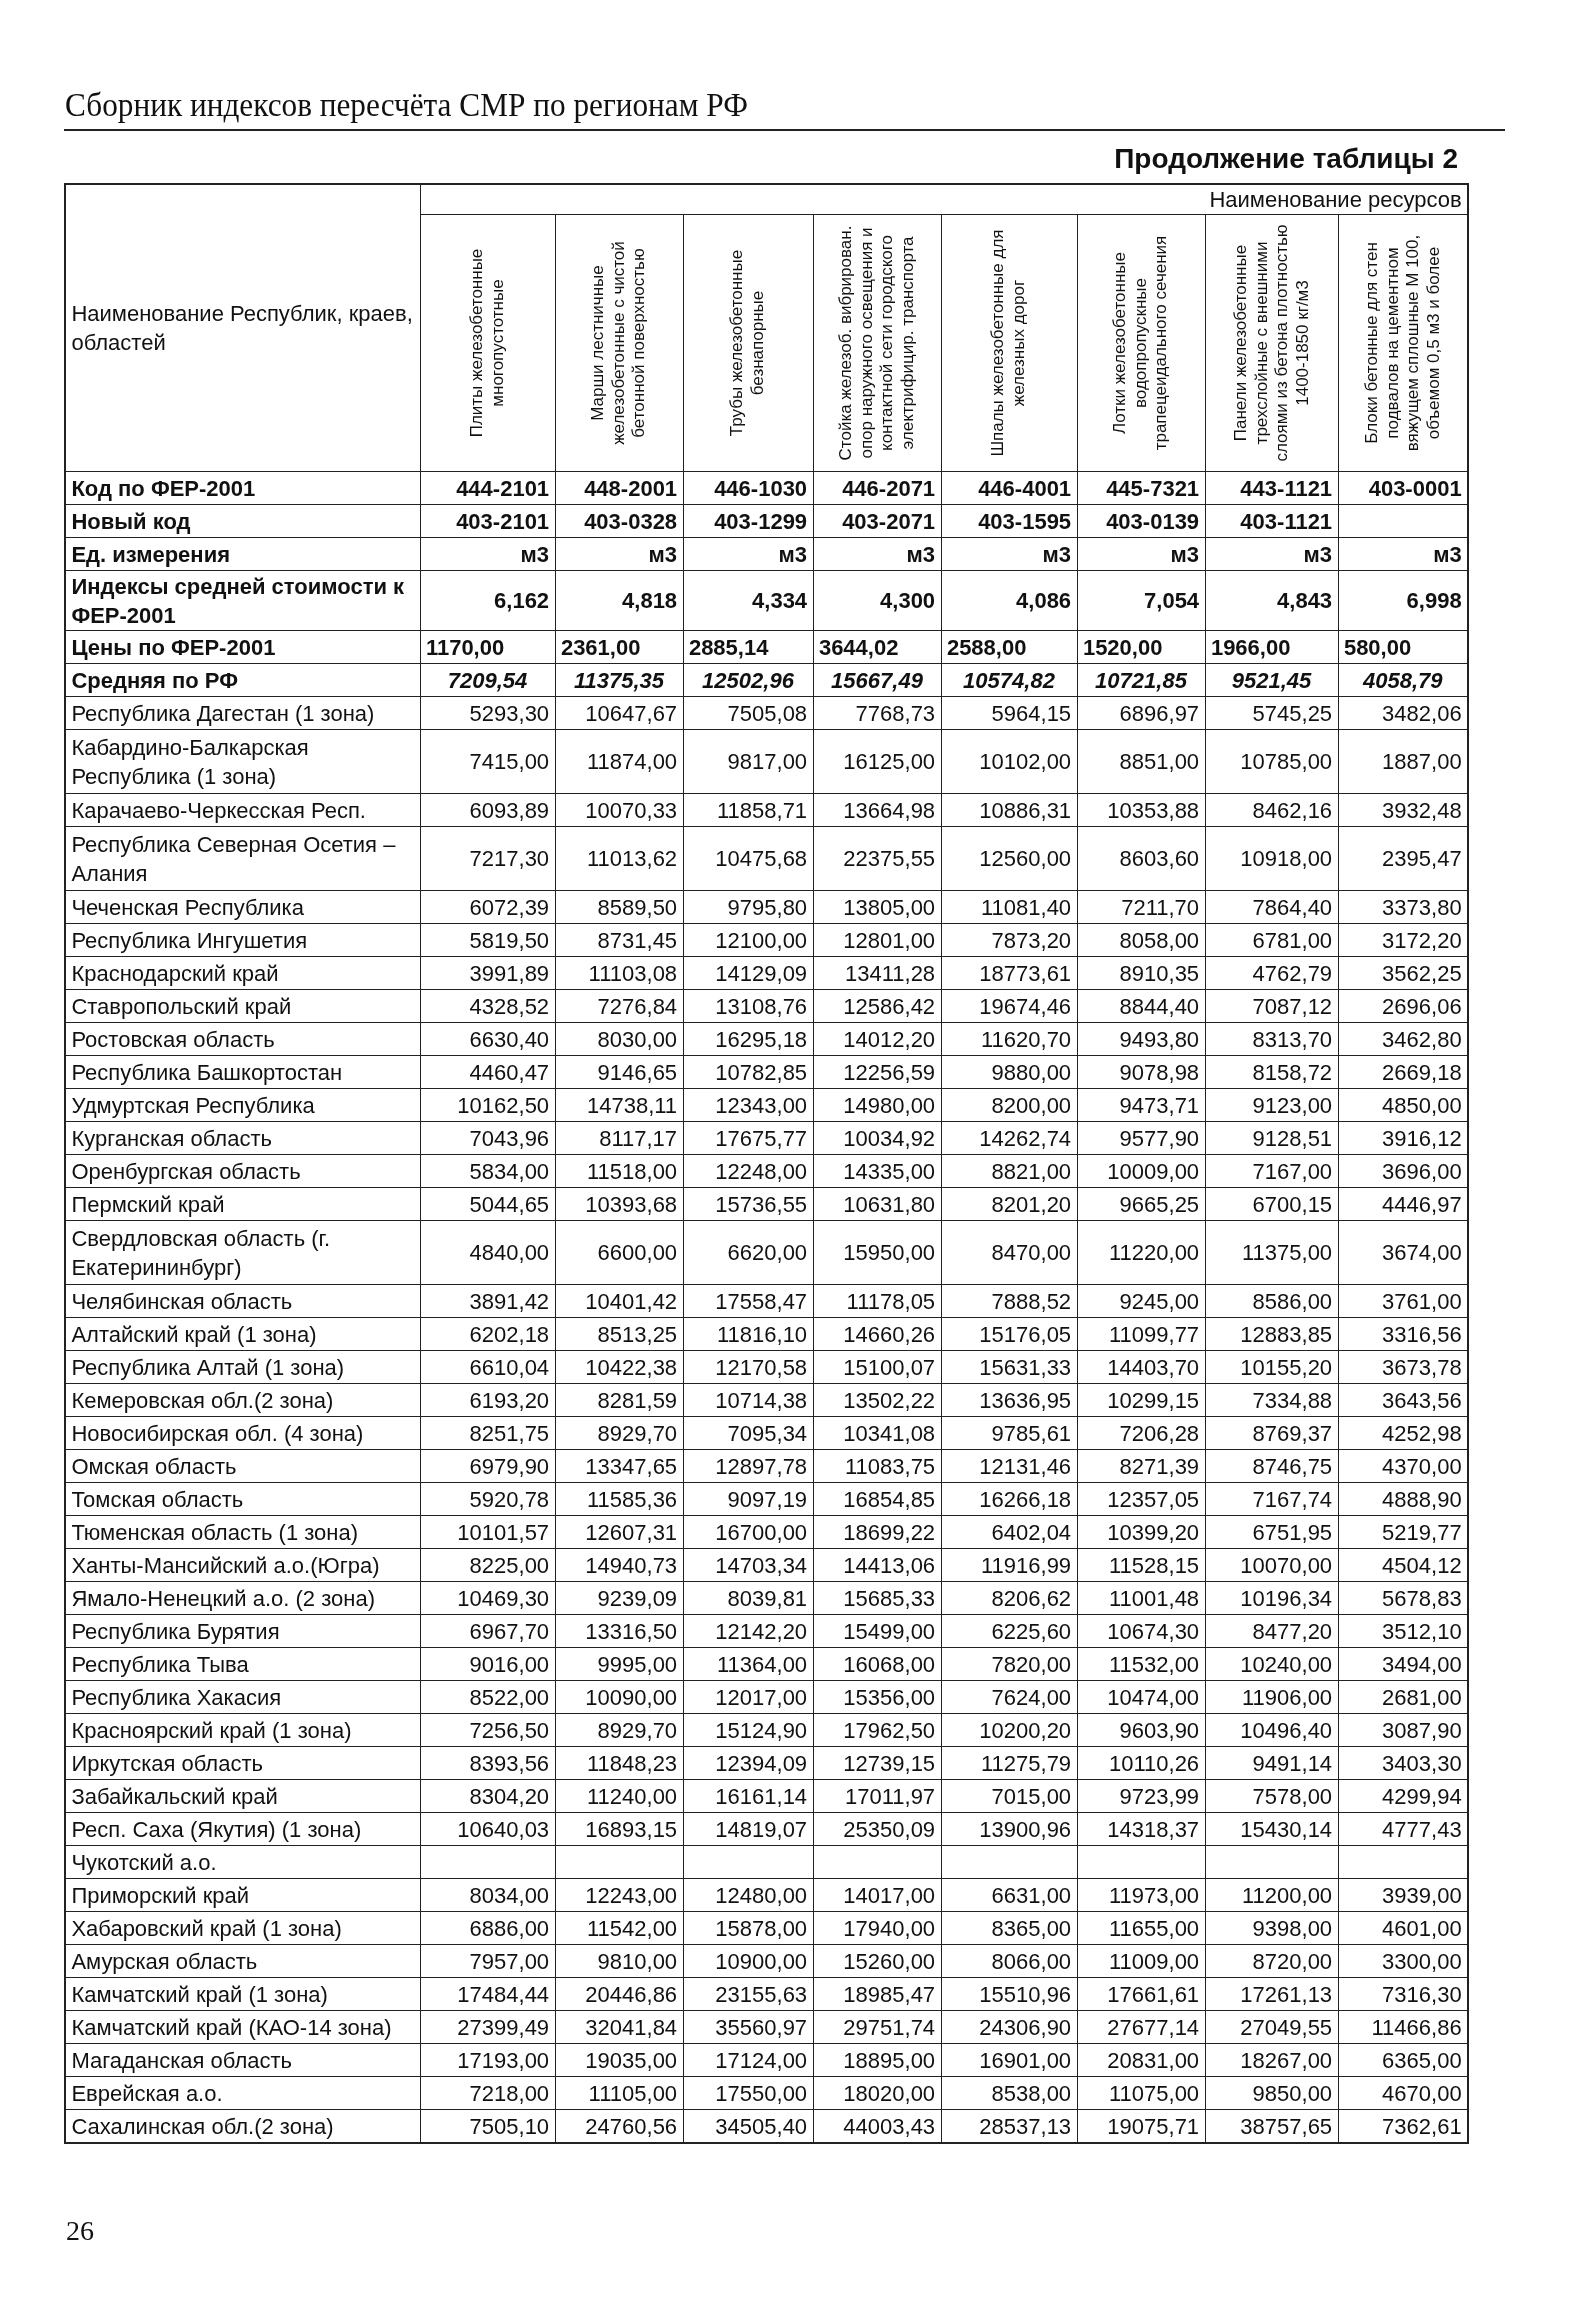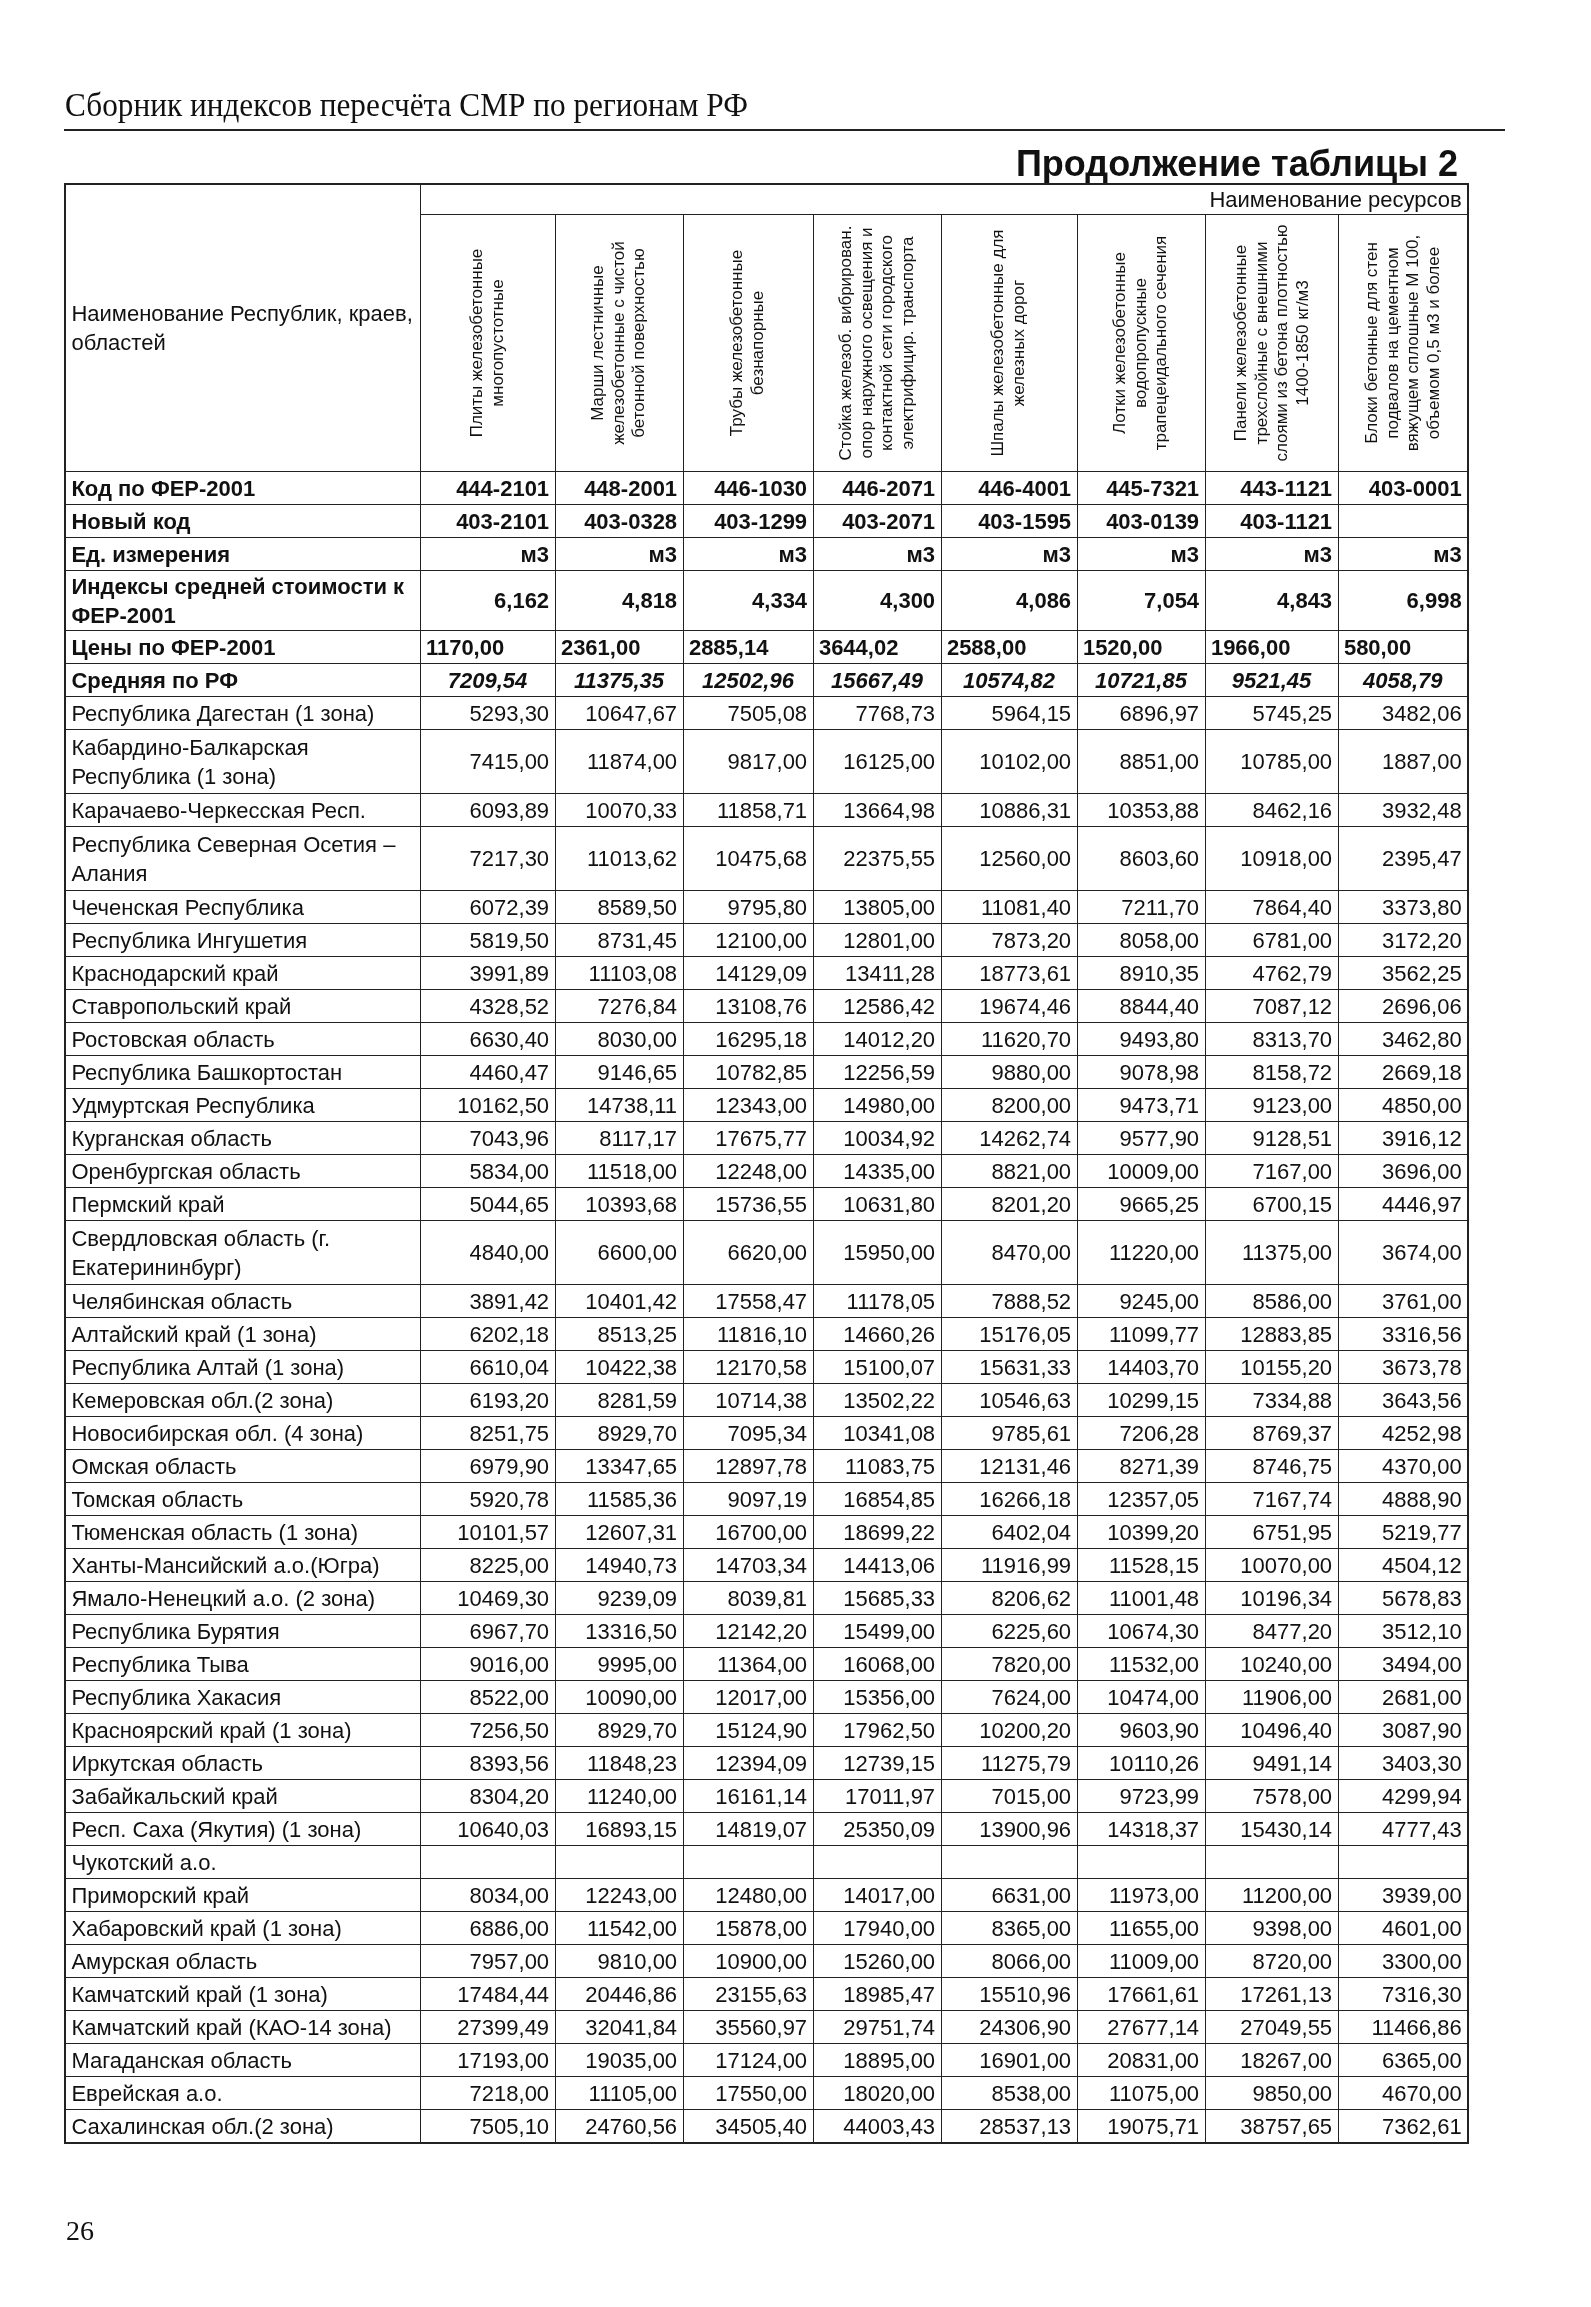--- a/index.html
+++ b/index.html
@@ -1,19 +1,19 @@
 <!DOCTYPE html>
 <html style="font-size:10.8px"><head>
 <meta charset="utf-8">
 <style>
   html,body{margin:0;padding:0;background:#fff;}
   body{width:1591px;height:2307px;position:relative;overflow:hidden;color:#111;font-family:"Liberation Sans",sans-serif;}
   .doc-title{position:absolute;left:65px;top:86px;font-family:"Liberation Serif",serif;font-size:34px;letter-spacing:0px;transform:scaleX(0.92);transform-origin:left;}
   .title-rule{position:absolute;left:64px;top:129px;width:1441px;height:2px;background:#222;}
-  .cont{position:absolute;right:133px;top:143px;font-weight:bold;font-size:36px;}
+  .cont{position:absolute;right:133px;top:143px;font-weight:bold;font-size:28px;}
   table.main{position:absolute;left:64px;top:183px;width:1402px;border-collapse:collapse;table-layout:fixed;}
   table.main td{border:1.3px solid #222;padding:0 5.4px;font-size:22px;line-height:1.32;overflow:hidden;}
   table.main{border:2.7px double #222;}
   .hdr-region{text-align:left;font-size:17.5px;vertical-align:middle;}
   .res-title{text-align:right;font-size:17.5px;height:25.6px;padding:0;}
   .rot{height:256px;padding:0 !important;position:relative;}
   .rot > div{position:absolute;left:50%;top:50%;width:249px;transform:translate(-50%,-50%) rotate(-90deg);text-align:center;font-size:17px;line-height:1.22;}
   .lbl{font-weight:bold;font-size:24px;}
   .code{font-weight:bold;text-align:right;font-size:24px;}
   .idx td{height:59px;}
@@ -339,21 +339,21 @@
         <td class="num">14403,70</td>
         <td class="num">10155,20</td>
         <td class="num">3673,78</td>
       </tr>
       <tr class="r1">
         <td class="region">Кемеровская обл.(2 зона)</td>
         <td class="num">6193,20</td>
         <td class="num">8281,59</td>
         <td class="num">10714,38</td>
         <td class="num">13502,22</td>
-        <td class="num">10546,63</td>
+        <td class="num">13636,95</td>
         <td class="num">10299,15</td>
         <td class="num">7334,88</td>
         <td class="num">3643,56</td>
       </tr>
       <tr class="r1">
         <td class="region">Новосибирская обл. (4 зона)</td>
         <td class="num">8251,75</td>
         <td class="num">8929,70</td>
         <td class="num">7095,34</td>
         <td class="num">10341,08</td>

